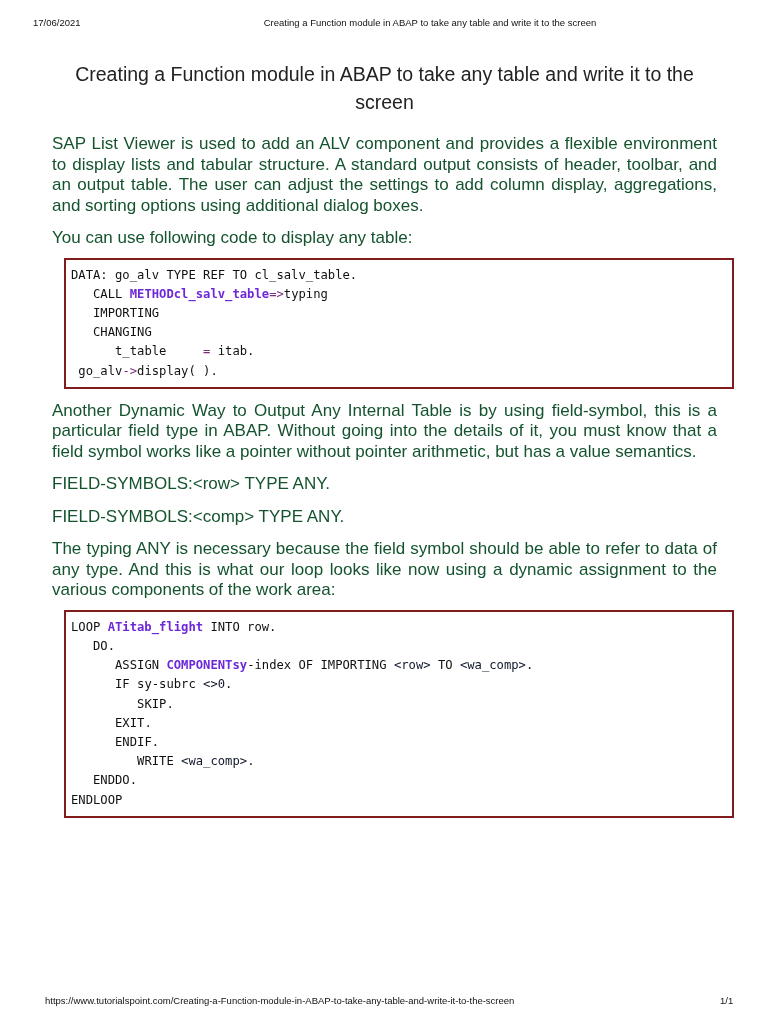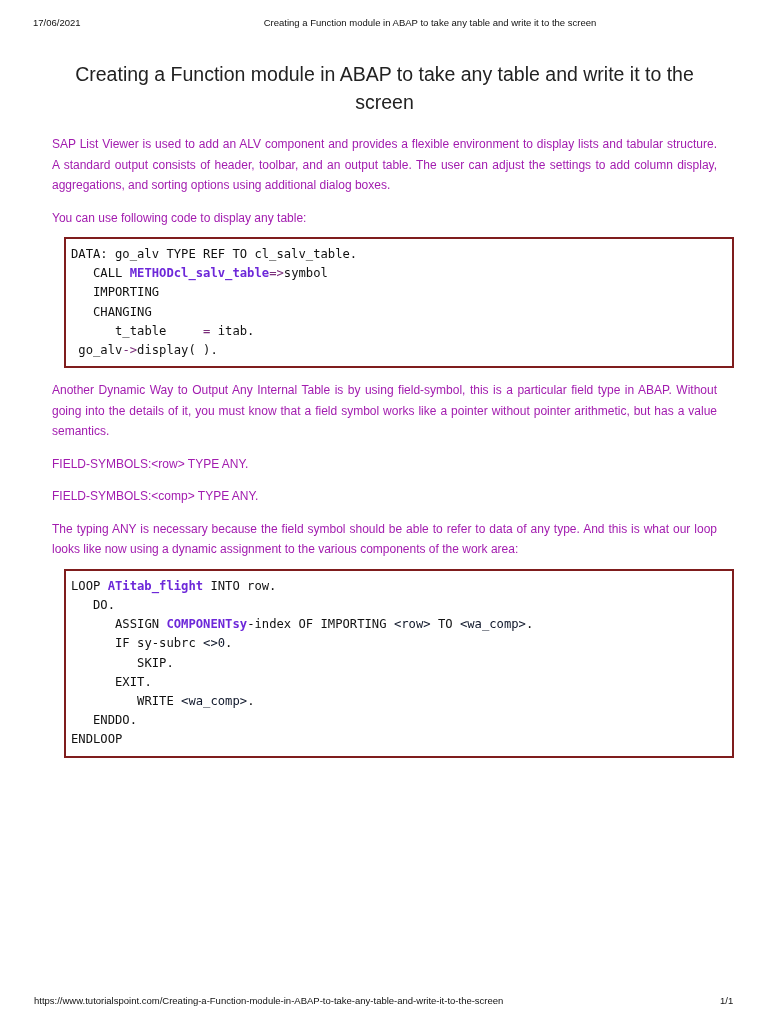--- a/index.html
+++ b/index.html
@@ -40,21 +40,21 @@
       position: absolute;
       top: 995px;
       left: 0;
       width: 768px;
       height: 14px;
       font-size: 9.5px;
       color: #111;
     }
     .print-footer .url {
       position: absolute;
-      left: 34px;
+      left: 45px;
     }
     .print-footer .page-num {
       position: absolute;
       left: 720px;
     }
     .content {
       position: absolute;
       left: 52px;
       top: 60px;
       width: 665px;
@@ -63,24 +63,24 @@
       font-family: "Liberation Sans", sans-serif;
       font-weight: normal;
       font-size: 19.5px;
       line-height: 28px;
       text-align: center;
       margin: 0 0 18px 0;
       color: #222;
     }
     p.para {
       margin: 12px 0 9px 0;
-      font-size: 12px;
+      font-size: 17px;
       line-height: 20.5px;
       text-align: justify;
-      color: #a21caf;
+      color: #14532d;
     }
     .code-box {
       border: 2px solid #7f1d1d;
       background: #ffffff;
       padding: 6px 5px 6px 5px;
       margin: 3px 0 10px 12px;
       width: 658px;
       box-sizing: border-box;
       width: 670px;
     }
@@ -104,39 +104,40 @@
 </div>
 
 <div class="content">
   <h1 class="page-title">Creating a Function module in ABAP to take any table and write it to the screen</h1>
 
   <p class="para">SAP List Viewer is used to add an ALV component and provides a flexible environment to display lists and tabular structure. A standard output consists of header, toolbar, and an output table. The user can adjust the settings to add column display, aggregations, and sorting options using additional dialog boxes.</p>
   <p class="para">You can use following code to display any table:</p>
 
   <div class="code-box">
     <div class="code-line"><span></span><span>DATA: go_alv TYPE REF TO cl_salv_table.</span></div>
-    <div class="code-line"><span>   </span><span>CALL </span><span class="kw-purple">METHODcl_salv_table</span><span class="sym-purple">=&gt;</span><span>symbol</span></div>
+    <div class="code-line"><span>   </span><span>CALL </span><span class="kw-purple">METHODcl_salv_table</span><span class="sym-purple">=&gt;</span><span>typing</span></div>
     <div class="code-line"><span>   </span><span>IMPORTING</span></div>
     <div class="code-line"><span>   </span><span>CHANGING</span></div>
     <div class="code-line"><span>      </span><span>t_table     </span><span class="sym-purple">=</span><span> itab.</span></div>
     <div class="code-line"><span> </span><span>go_alv</span><span class="sym-purple">-&gt;</span><span>display( ).</span></div>
   </div>
 
   <p class="para">Another Dynamic Way to Output Any Internal Table is by using field-symbol, this is a particular field type in ABAP. Without going into the details of it, you must know that a field symbol works like a pointer without pointer arithmetic, but has a value semantics.</p>
   <p class="para">FIELD-SYMBOLS:&lt;row&gt; TYPE ANY.</p>
   <p class="para">FIELD-SYMBOLS:&lt;comp&gt; TYPE ANY.</p>
   <p class="para">The typing ANY is necessary because the field symbol should be able to refer to data of any type. And this is what our loop looks like now using a dynamic assignment to the various components of the work area:</p>
 
   <div class="code-box">
     <div class="code-line"><span></span><span>LOOP </span><span class="kw-purple">ATitab_flight</span><span> INTO row.</span></div>
     <div class="code-line"><span>   </span><span>DO.</span></div>
     <div class="code-line"><span>      </span><span>ASSIGN </span><span class="kw-purple">COMPONENTsy</span><span>-index OF IMPORTING </span><span class="fs-green">&lt;row&gt;</span><span> TO </span><span class="fs-green">&lt;wa_comp&gt;</span><span>.</span></div>
     <div class="code-line"><span>      </span><span>IF sy-subrc </span><span class="fs-green">&lt;&gt;0</span><span>.</span></div>
     <div class="code-line"><span>         </span><span>SKIP.</span></div>
     <div class="code-line"><span>      </span><span>EXIT.</span></div>
+    <div class="code-line"><span>      </span><span>ENDIF.</span></div>
     <div class="code-line"><span>         </span><span>WRITE </span><span class="fs-green">&lt;wa_comp&gt;</span><span>.</span></div>
     <div class="code-line"><span>   </span><span>ENDDO.</span></div>
     <div class="code-line"><span></span><span>ENDLOOP</span></div>
   </div>
 </div>
 
 <div class="print-footer">
   <span class="url">https://www.tutorialspoint.com/Creating-a-Function-module-in-ABAP-to-take-any-table-and-write-it-to-the-screen</span>
   <span class="page-num">1/1</span>
 </div>

